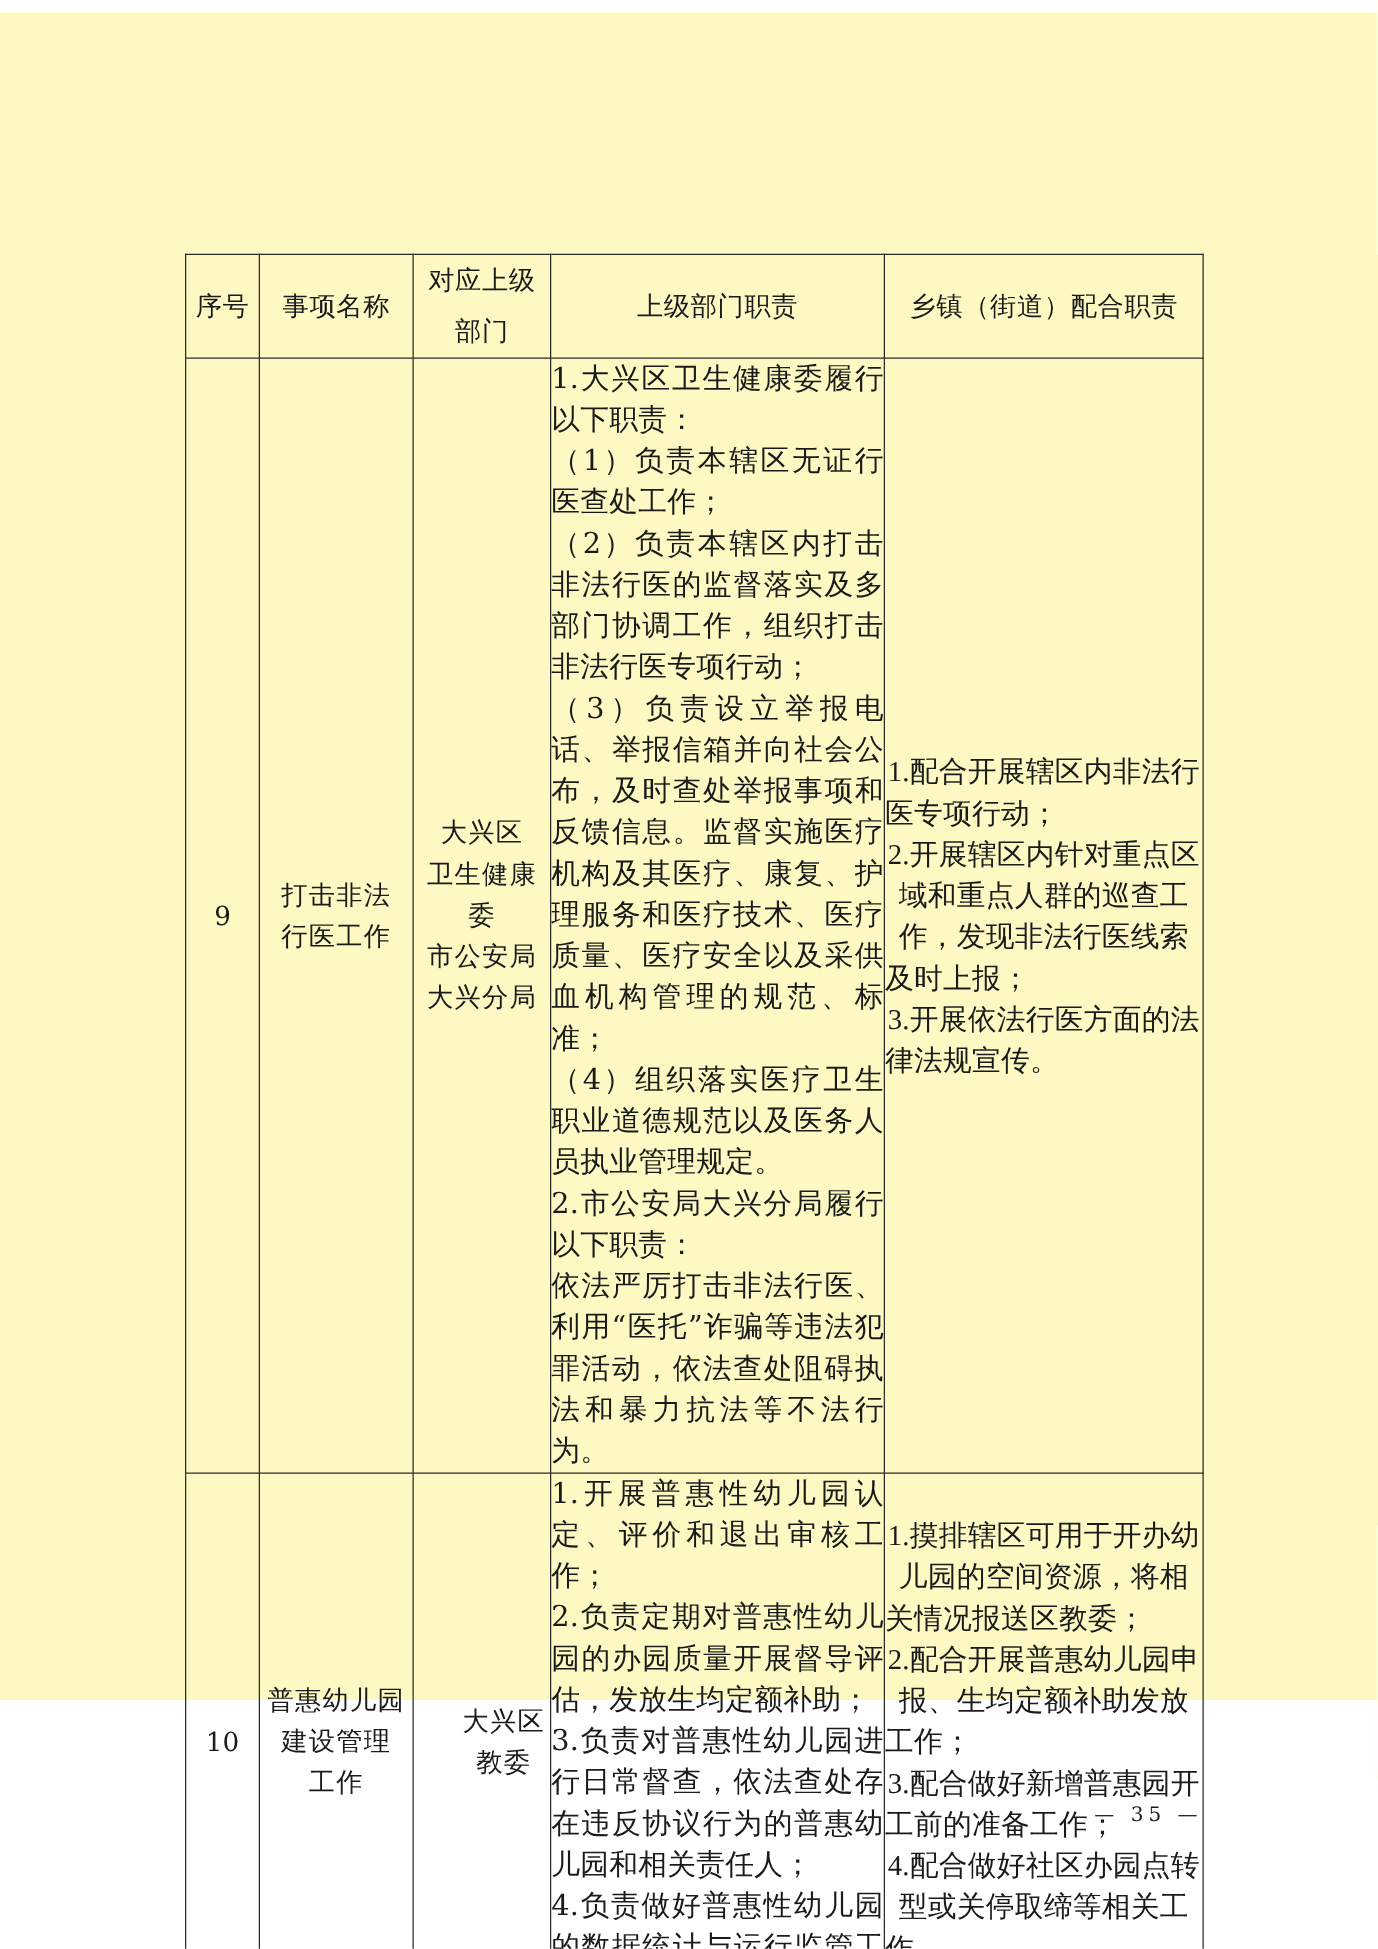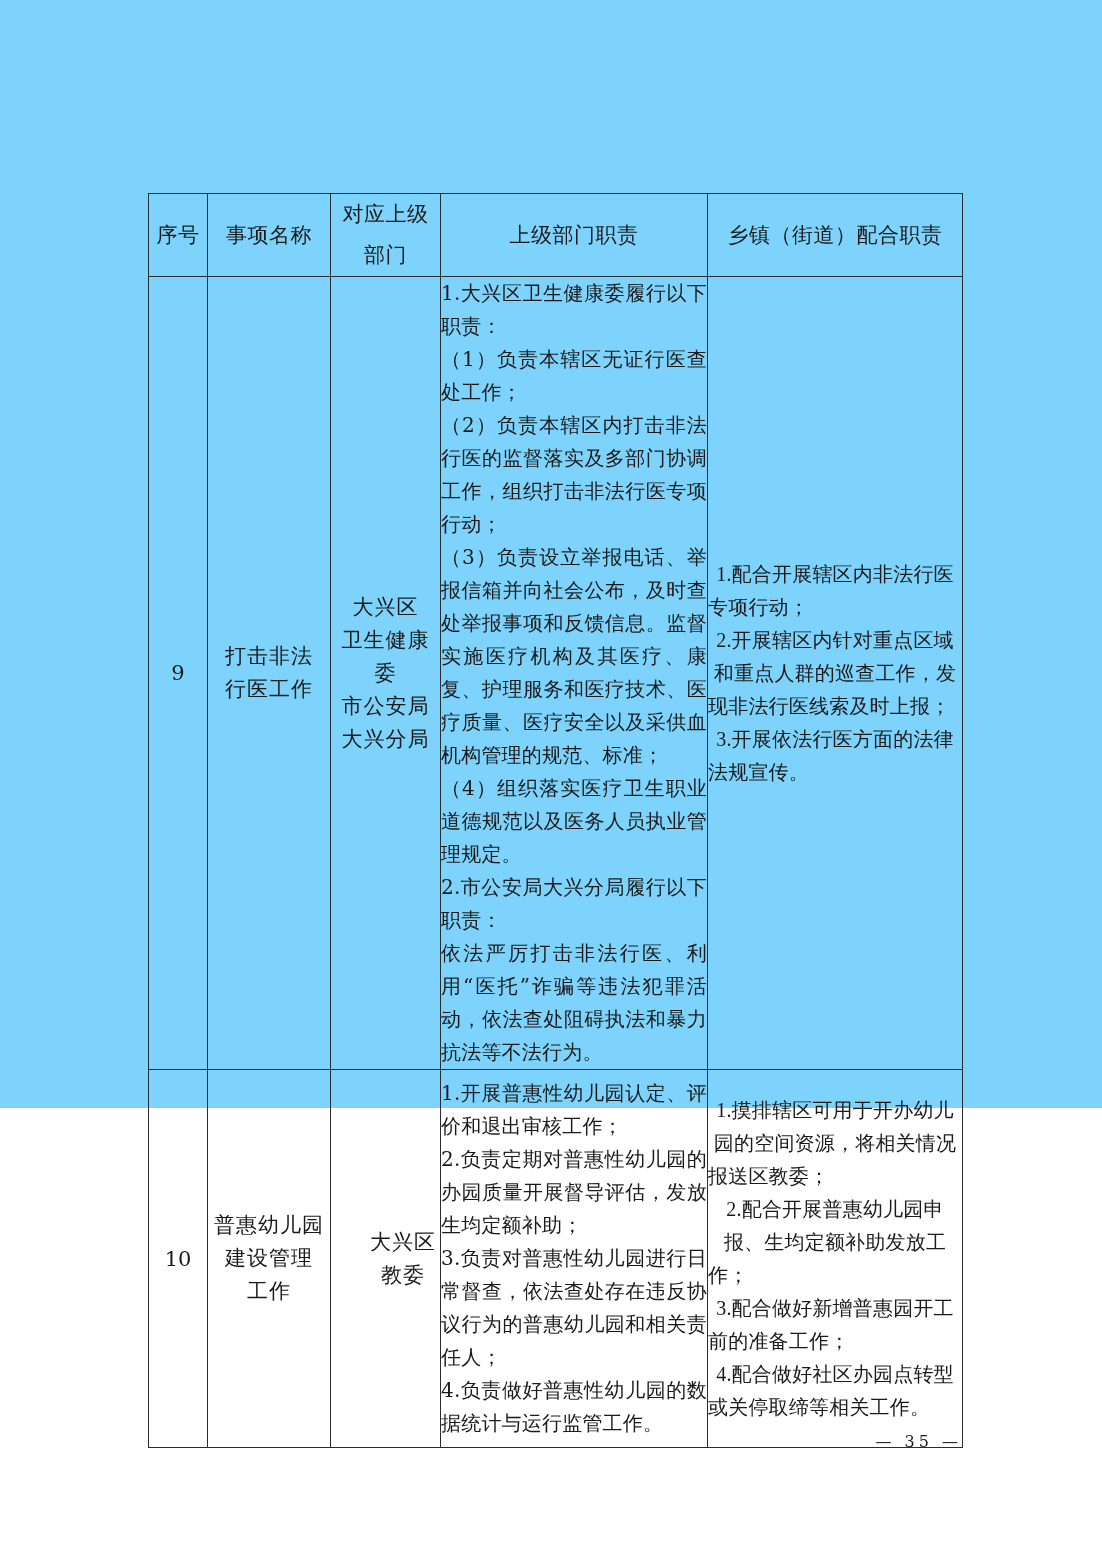--- a/index.html
+++ b/index.html
@@ -12,24 +12,24 @@
     height: 1559px;
     position: relative;
     font-family: "DejaVu Serif", "Liberation Serif", serif;
     color: #1a1a1a;
     -webkit-font-smoothing: antialiased;
   }
 
   .page {
     position: absolute;
     left: 0;
-    top: 0;
+    top: 10px;
     width: 1102px;
-    height: 1108px;
-    background: #7dd3fc;
+    height: 1350px;
+    background: #fef9c3;
   }
 
   
   .doc-table {
     position: absolute;
     left: 148px;
     top: 193px;
     width: 814px;
     border-collapse: collapse;
     table-layout: fixed;
@@ -71,21 +71,21 @@
     font-size: 21px;
     line-height: 33px;
     letter-spacing: 1px;
     padding: 4px 6px;
   }
   .cell-body {
     vertical-align: middle;
     padding: 8px 10px 8px 12px;
   }
   .cell-body .para {
-    font-size: 20px;
+    font-size: 23px;
     line-height: 33px;
     text-align: justify;
     text-align-last: left;
     text-justify: inter-ideograph;
     letter-spacing: 0.2px;
     white-space: pre-wrap;
     word-break: break-all;
   }
   .cell-coop .para {
     text-align: center;

